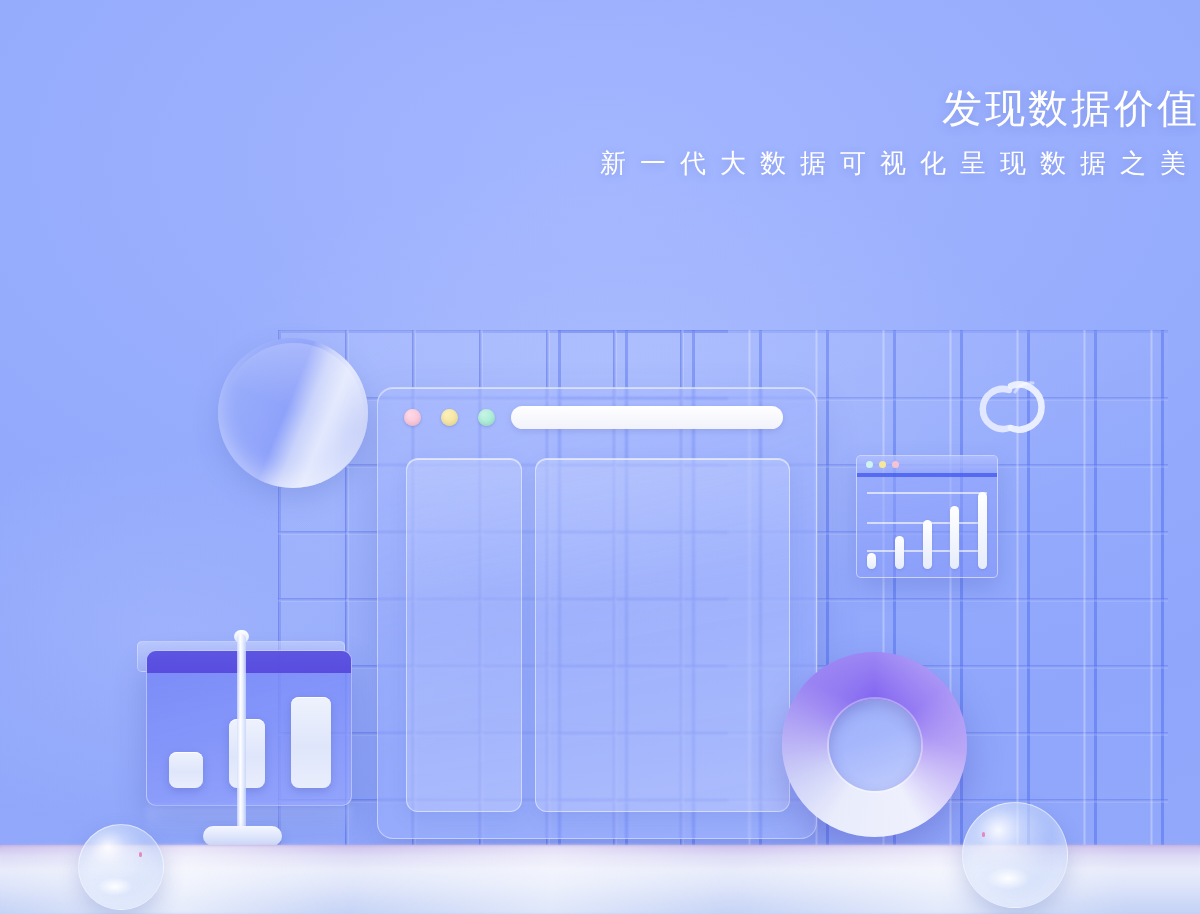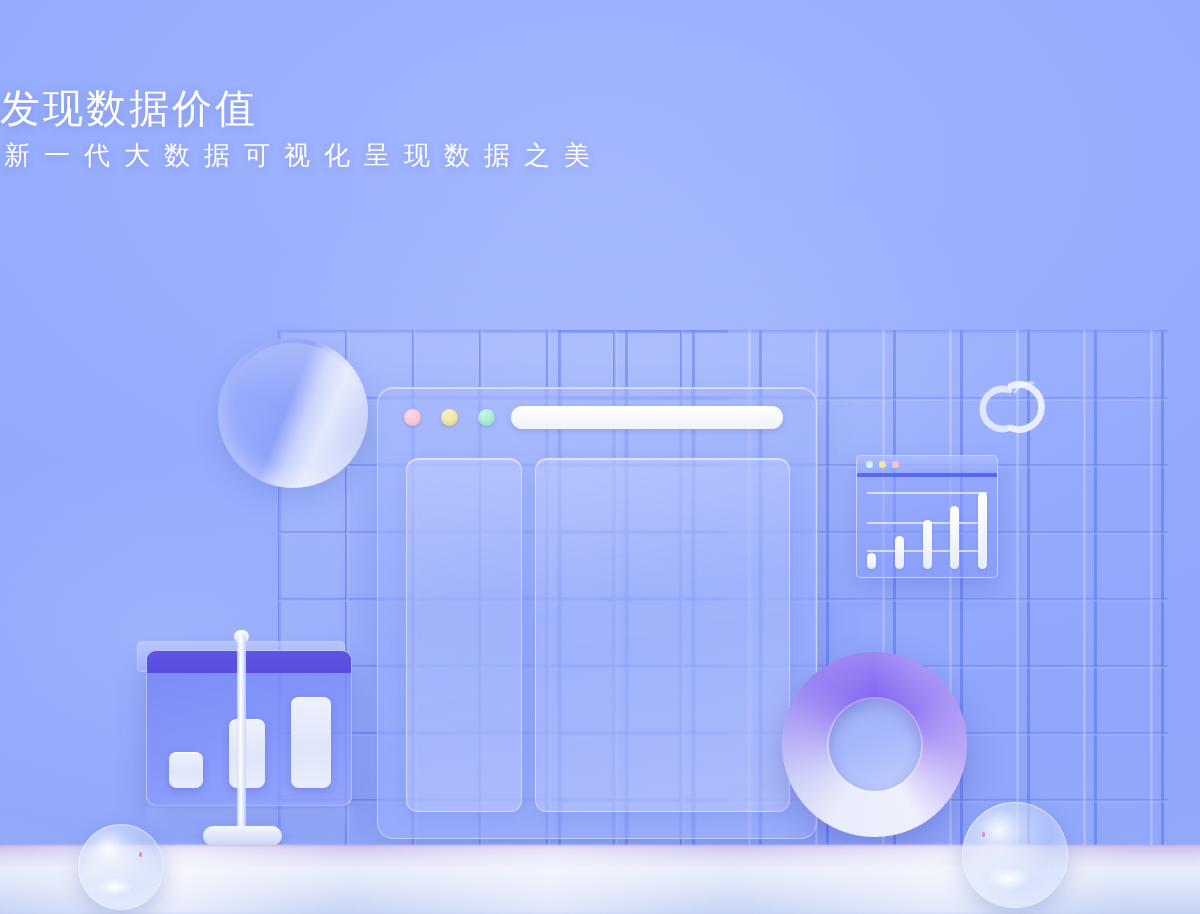--- a/index.html
+++ b/index.html
@@ -204,32 +204,32 @@
     box-shadow: 0 8px 20px rgba(60,80,170,.22), inset 0 -12px 22px rgba(255,255,255,.55), inset 0 6px 14px rgba(150,175,240,.35);
     border:1px solid rgba(255,255,255,.55);
   }
   .ball.b1{ left:78px;  top:824px; width:86px; height:86px; }
   .ball.b2{ left:962px; top:802px; width:106px; height:106px; }
   .ball .spec{ position:absolute; left:22%; top:62%; width:42%; height:22%; border-radius:50%;
     background:radial-gradient(ellipse at center, rgba(255,255,255,.95), rgba(255,255,255,0) 70%); }
   .ball .dotmark{ position:absolute; width:3px; height:5px; border-radius:2px; background:#e77ab0; opacity:.85; }
 
   
-  .text{ position:absolute; left:0; right:0; top:86px; text-align:left; z-index:40; }
+  .text{ position:absolute; left:0; right:0; top:86px; text-align:right; z-index:40; }
   .eyebrow{
     font-size:40px; color:#ffffff; letter-spacing:3px; line-height:1.1; font-weight:400;
     text-shadow:0 2px 10px rgba(60,75,170,.25);
   }
   .headline{
     margin-top:6px;
     font-size:98px; font-weight:700; color:#ffffff; letter-spacing:2px; line-height:1.08;
     text-shadow:0 6px 24px rgba(55,70,165,.30), 0 1px 0 rgba(255,255,255,.5);
   }
   .tagline{
-    margin-top:8px;
+    margin-top:16px;
     font-size:26px; color:#ffffff; letter-spacing:14px; font-weight:400; padding-left:4px;
     text-shadow:0 2px 9px rgba(60,75,170,.22);
   }
 </style>
 </head>
 <body>
 
 <div class="stage">
 
   <div class="wall-glow"></div>

